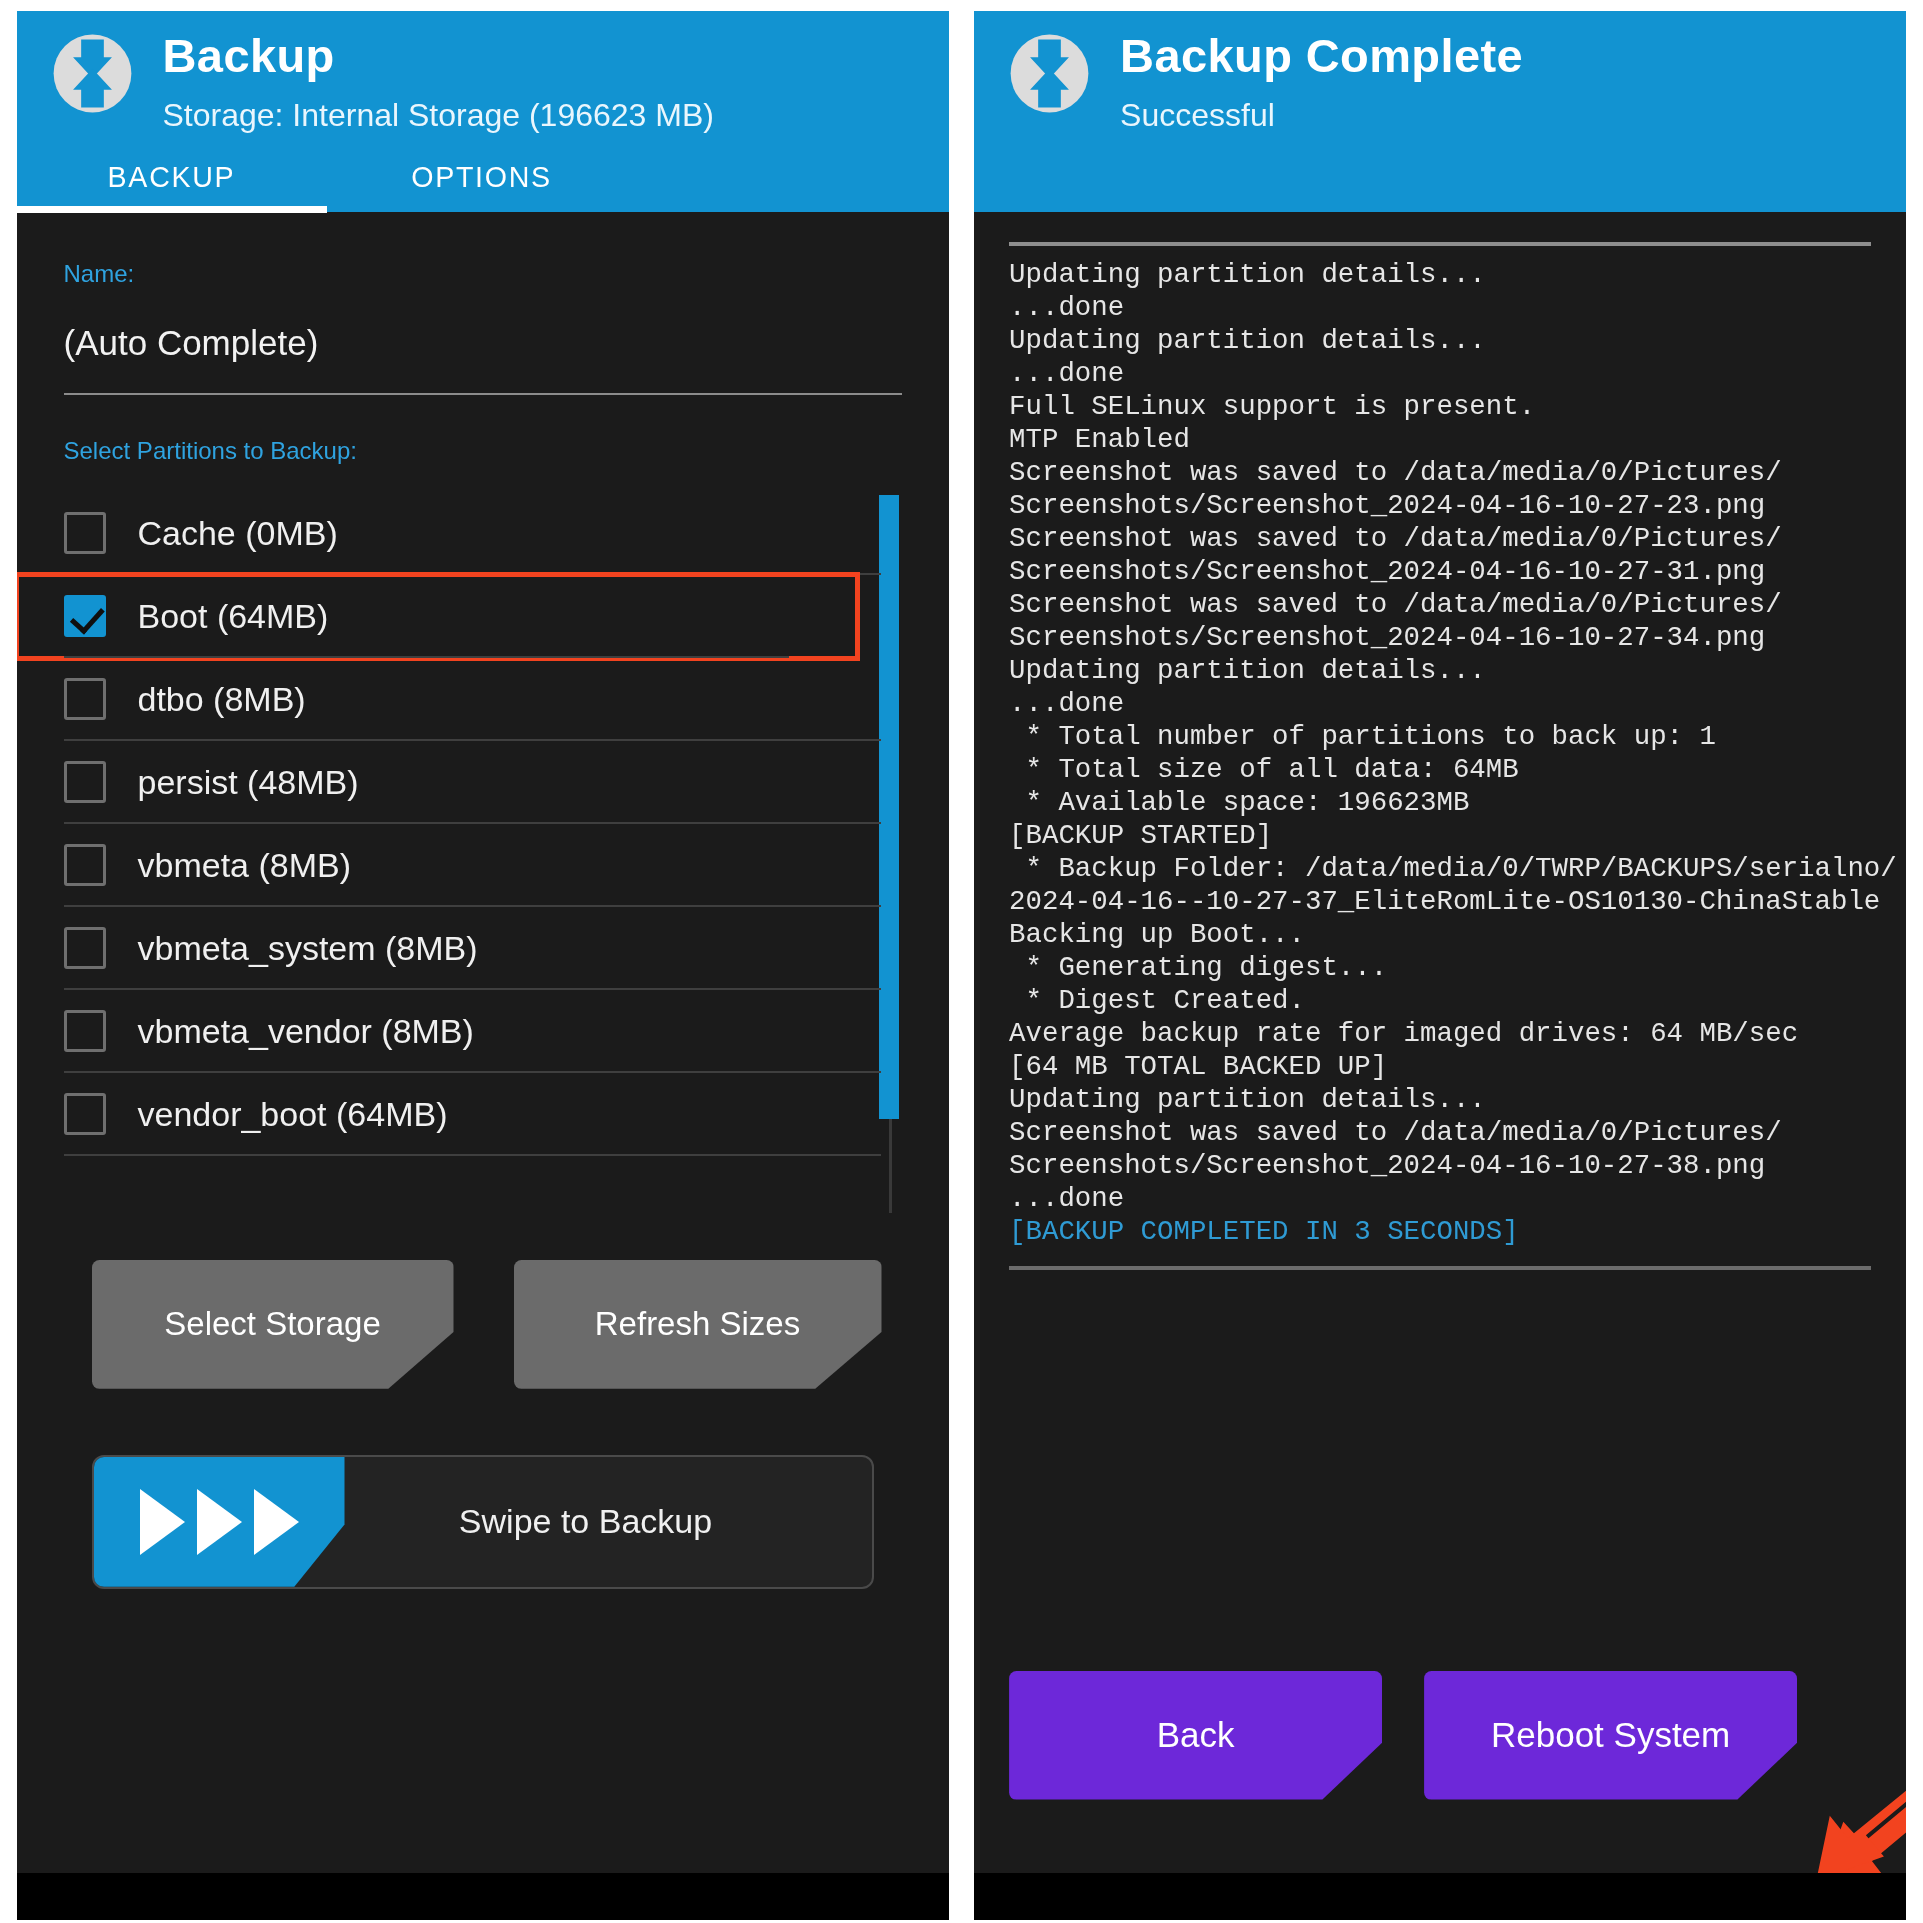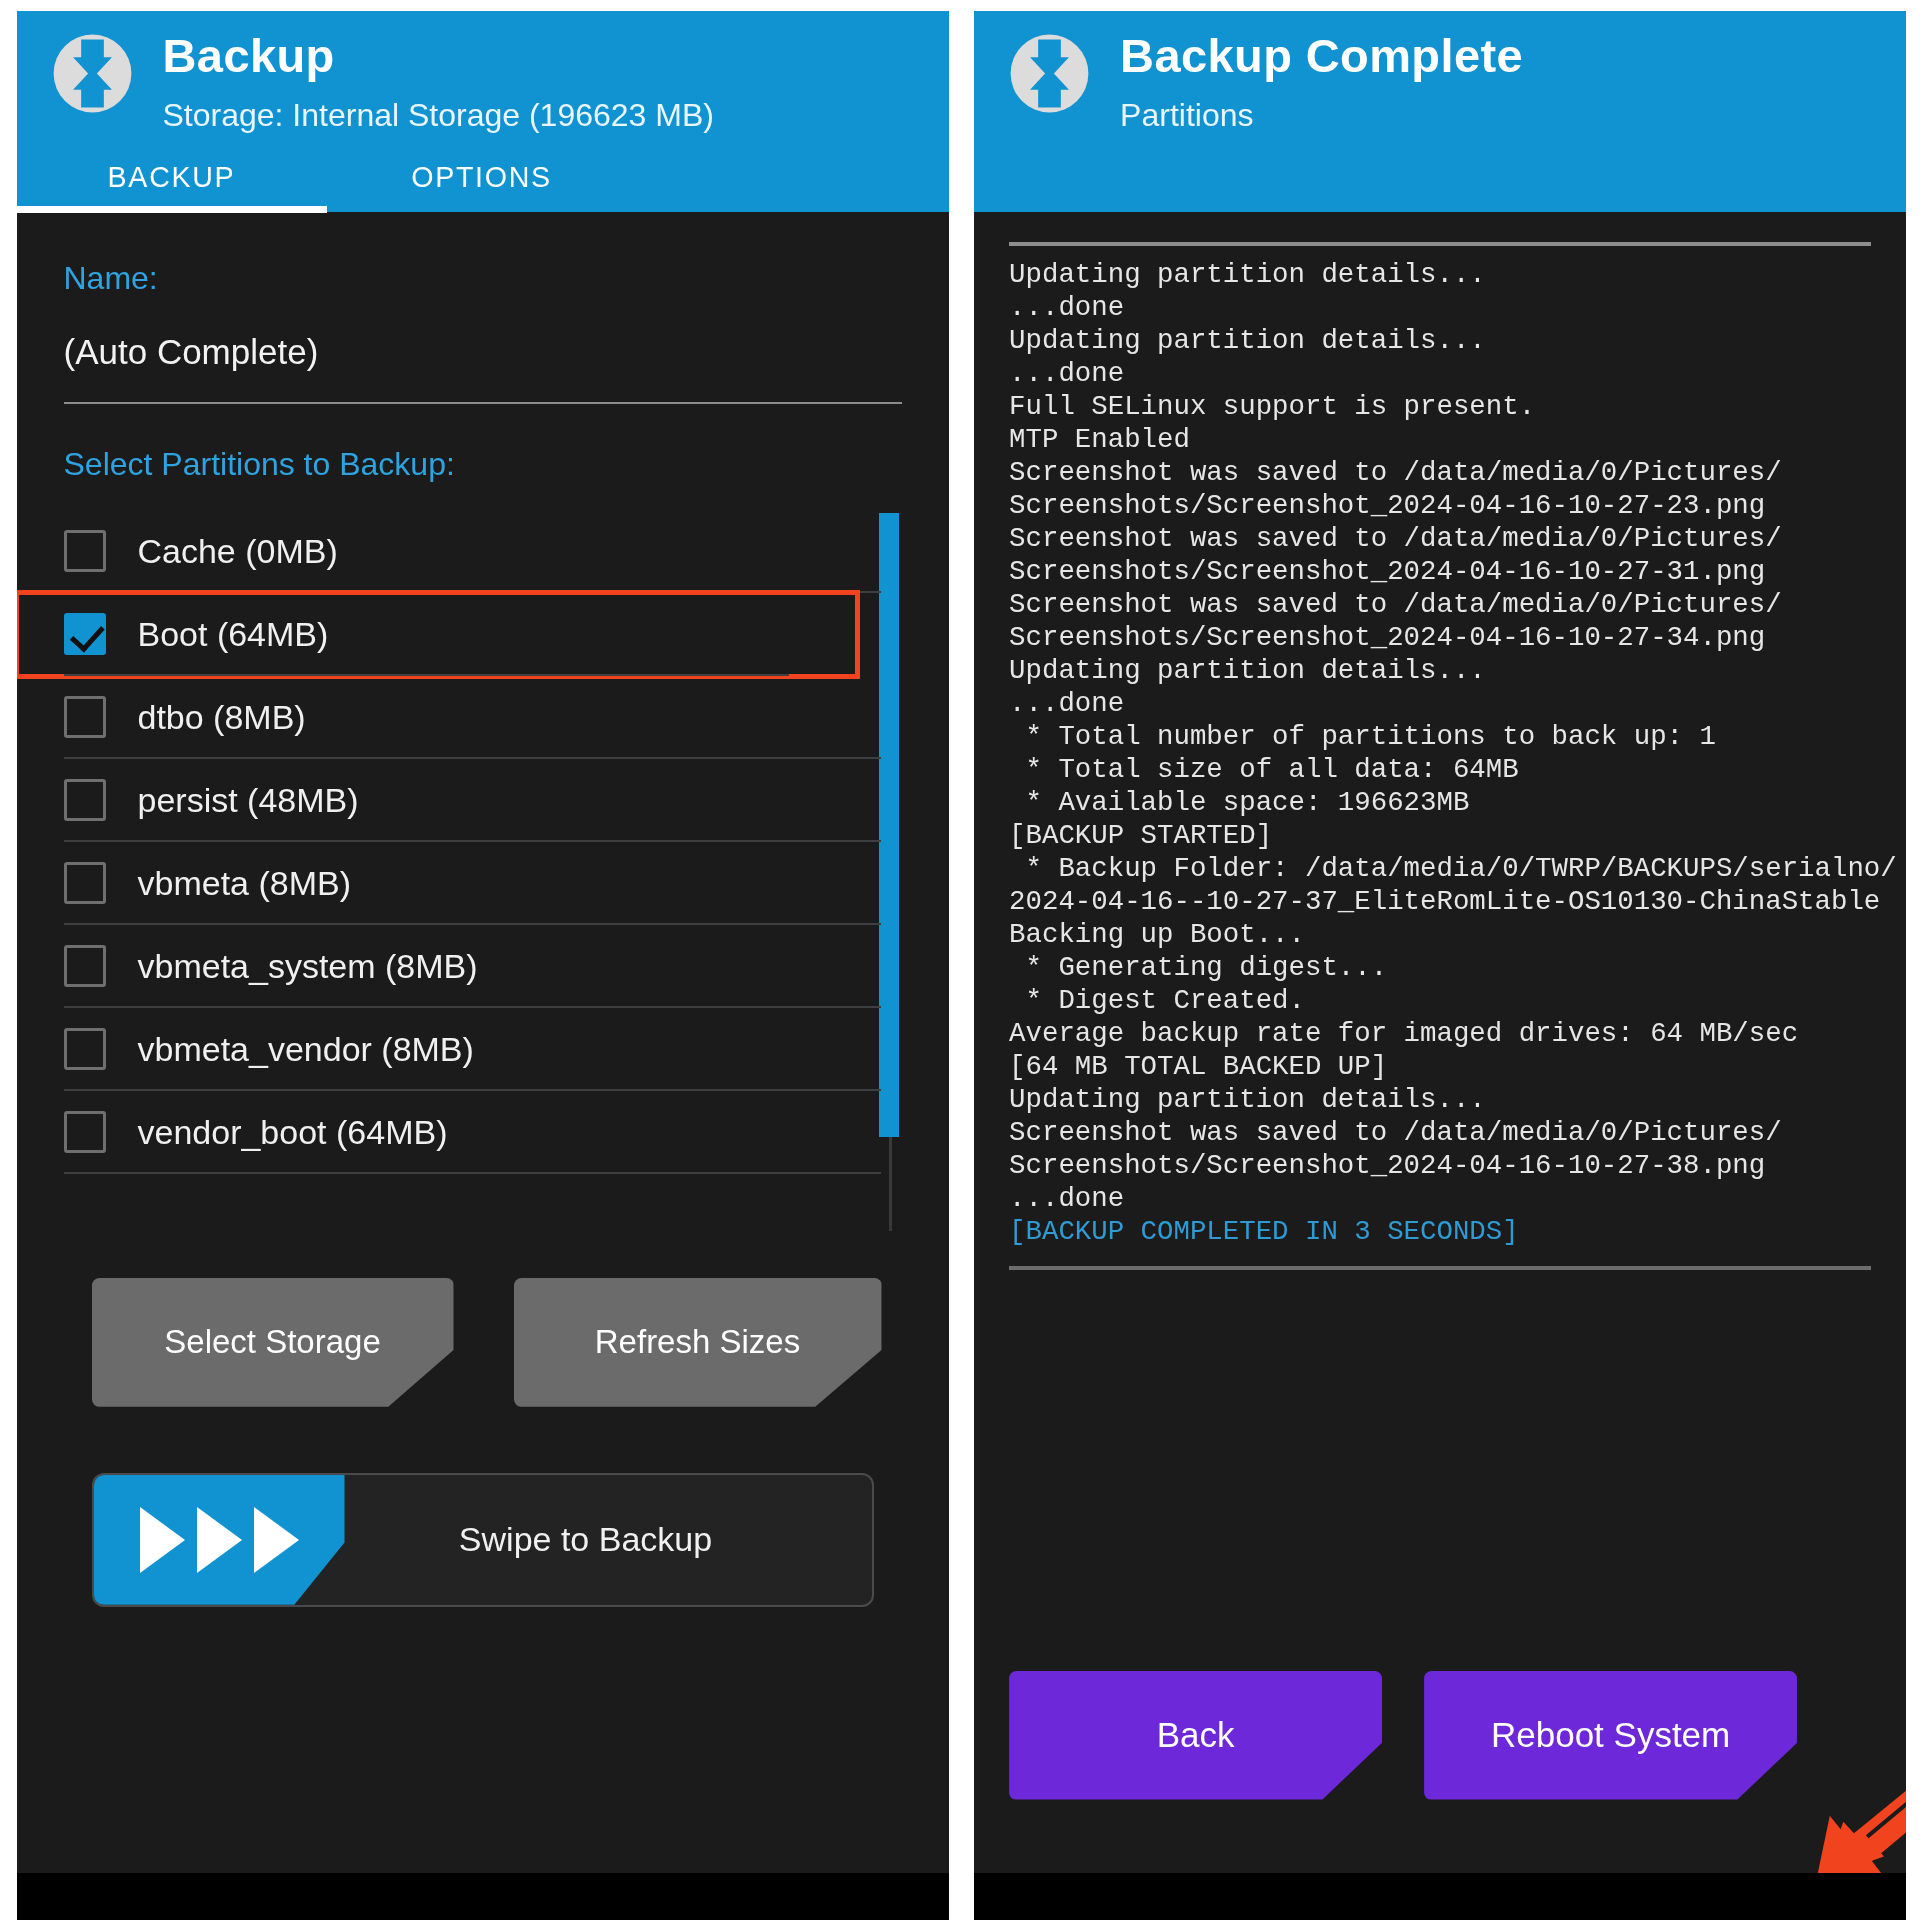--- a/index.html
+++ b/index.html
@@ -71,21 +71,21 @@
     left: 0; right: 0; bottom: 0;
     height: 6.8px;
     background: #ffffff;
   }
 
   
   .body { padding: 0 0 0 0; position: relative; height: calc(100% - 201px); }
 
   .lbl-blue {
     color: #2fa3e0;
-    font-size: 32px;
+    font-size: 24px;
     padding-left: 47px;
   }
   .name-label { padding-top: 48px; }
   .name-value {
     color: #f2f2f2;
     font-size: 35px;
     padding-left: 47px;
     padding-top: 35px;
   }
   .name-rule {
@@ -371,21 +371,21 @@
 
     <div class="hdr">
       <div class="hdr-row">
         <svg class="logo" viewBox="0 0 100 100">
           <circle cx="50" cy="50" r="48" fill="#dcdcdc"></circle>
           <path d="M36 8 L36 30 L26 30 L50 56 L74 30 L64 30 L64 8 Z" fill="#1293d1"></path>
           <path d="M64 92 L64 70 L74 70 L50 44 L26 70 L36 70 L36 92 Z" fill="#1293d1"></path>
         </svg>
         <div class="hdr-text">
           <div class="hdr-title">Backup Complete</div>
-          <div class="hdr-sub">Partitions</div>
+          <div class="hdr-sub">Successful</div>
         </div>
       </div>
     </div>
 
     <div class="console-wrap">
       <div class="rule"></div>
       <div class="console" id="console-out"><span class="ln">Updating partition details...</span><span class="ln">...done</span><span class="ln">Updating partition details...</span><span class="ln">...done</span><span class="ln">Full SELinux support is present.</span><span class="ln">MTP Enabled</span><span class="ln">Screenshot was saved to /data/media/0/Pictures/</span><span class="ln">Screenshots/Screenshot_2024-04-16-10-27-23.png</span><span class="ln">Screenshot was saved to /data/media/0/Pictures/</span><span class="ln">Screenshots/Screenshot_2024-04-16-10-27-31.png</span><span class="ln">Screenshot was saved to /data/media/0/Pictures/</span><span class="ln">Screenshots/Screenshot_2024-04-16-10-27-34.png</span><span class="ln">Updating partition details...</span><span class="ln">...done</span><span class="ln"> * Total number of partitions to back up: 1</span><span class="ln"> * Total size of all data: 64MB</span><span class="ln"> * Available space: 196623MB</span><span class="ln">[BACKUP STARTED]</span><span class="ln"> * Backup Folder: /data/media/0/TWRP/BACKUPS/serialno/</span><span class="ln">2024-04-16--10-27-37_EliteRomLite-OS10130-ChinaStable</span><span class="ln">Backing up Boot...</span><span class="ln"> * Generating digest...</span><span class="ln"> * Digest Created.</span><span class="ln">Average backup rate for imaged drives: 64 MB/sec</span><span class="ln">[64 MB TOTAL BACKED UP]</span><span class="ln">Updating partition details...</span><span class="ln">Screenshot was saved to /data/media/0/Pictures/</span><span class="ln">Screenshots/Screenshot_2024-04-16-10-27-38.png</span><span class="ln">...done</span><span class="ln blue">[BACKUP COMPLETED IN 3 SECONDS]</span></div>
       <div class="rule bot"></div>
 
       <svg class="arrow" viewBox="0 0 420 330">

